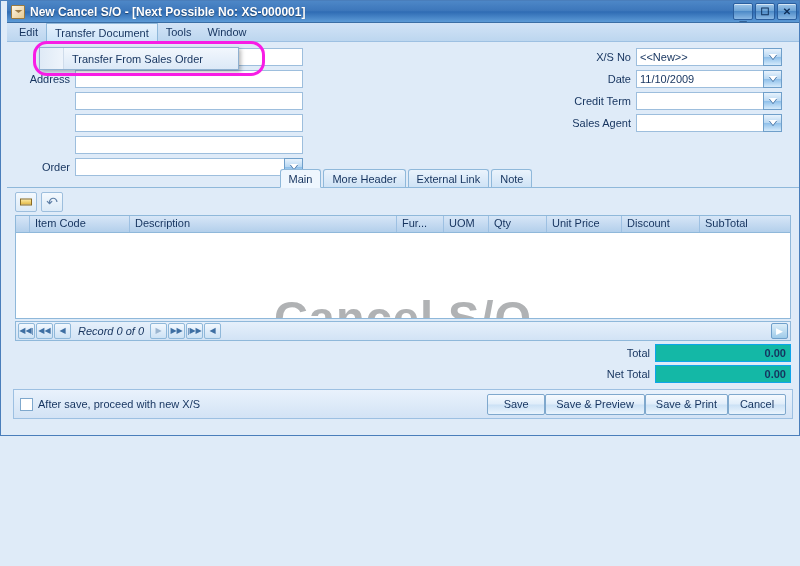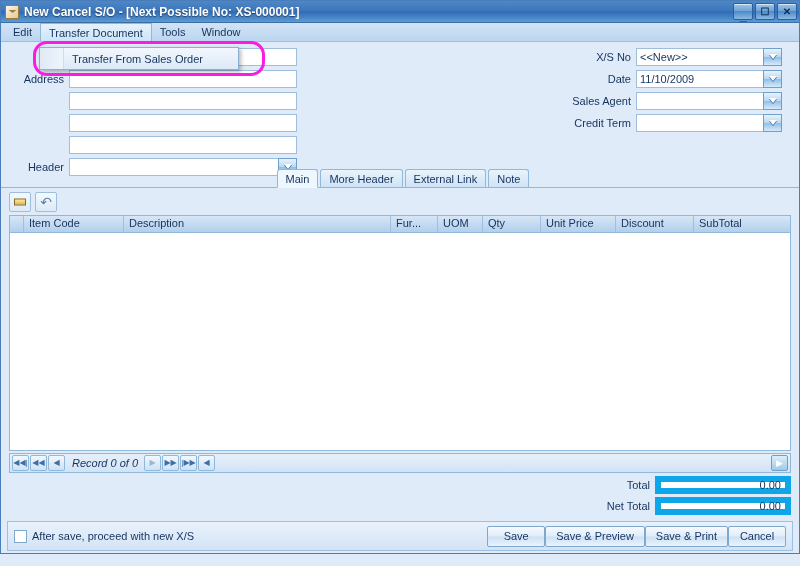--- a/index.html
+++ b/index.html
@@ -8,24 +8,24 @@
     width: 800px; height: 566px;
     overflow: hidden;
     font-family: "Liberation Sans", sans-serif;
     font-size: 11px;
     color: #15335e;
   }
   body { background: #dfebf8; }
 
   .window {
     position: absolute; left: 0; top: 0;
-    width: 800px; height: 554px;
+    width: 800px; height: 436px;
     border: 1px solid #4a7ebb;
     background: #dfebf8;
-    display: flex; flex-direction: column;
+    display: flex; flex-direction: column; padding-left: 6px;
   }
 
   
   .titlebar {
     height: 22px; min-height: 22px;
     background: linear-gradient(to bottom, #4d87c7 0%, #3d77bb 45%, #2f6cb4 52%, #5c9ad6 100%);
     display: flex; align-items: center;
     padding: 0 2px 0 4px;
     border-bottom: 1px solid #3a6ea5;
   }
@@ -201,21 +201,21 @@
     transform: translate(-50%,-50%);
     font-size: 14px; color: #5f7fa6; line-height: 1;
   }
 
   
   .grid-wrap {
     flex: 1;
     margin: 0 8px;
     border: 1px solid #8fb8da;
     background: #ffffff;
-    display: flex; flex-direction: row;
+    display: flex; flex-direction: column;
     position: relative;
     overflow: hidden;
   }
   .grid-head {
     display: flex; height: 17px; min-height: 17px;
     background: linear-gradient(to bottom, #d7e6f7, #b3cfeb);
     border-bottom: 1px solid #8fb8da;
   }
   .gh {
     font-size: 11px; color: #15335e;
@@ -263,31 +263,32 @@
     display: flex; align-items: center; justify-content: center;
     font-size: 9px; color: #ffffff; flex: none;
   }
 
   
   .totals { padding: 3px 8px 0 0; }
   .trow { display: flex; justify-content: flex-end; align-items: center; margin-bottom: 3px; }
   .trow .lbl { width: 80px; }
   .tfld {
     width: 136px; height: 18px;
-    background: #ffffff;
-    border: 6px solid #0ea5e9;
+    background: #14b8a6;
+    border: 1px solid #0ea5e9;
     font-size: 11px; color: #15335e;
     display: flex; align-items: center; justify-content: flex-end;
     padding-right: 4px;
+    font-weight: bold;
   }
 
   
   .bottombar {
     height: 30px; min-height: 30px;
-    margin: 3px 6px 2px 6px;
+    margin: 3px 6px 16px 6px;
     background: linear-gradient(to bottom, #e9f2fc, #d3e3f5);
     border: 1px solid #9dc0e2;
     display: flex; align-items: center;
     padding: 0 6px;
   }
   .chk-wrap { display: flex; align-items: center; gap: 5px; }
   .chk {
     width: 13px; height: 13px;
     background: #ffffff;
     border: 1px solid #7fa8cd;
@@ -356,21 +357,21 @@
       </div>
       <div class="row">
         <div class="lbl"></div>
         <div class="fld"></div>
       </div>
       <div class="row">
         <div class="lbl"></div>
         <div class="fld"></div>
       </div>
       <div class="row">
-        <div class="lbl">Header</div>
+        <div class="lbl">Order</div>
         <div class="combo">
           <div class="fld"></div>
           <div class="dd-btn"></div>
         </div>
       </div>
     </div>
 
     <div class="right-col">
       <div class="row">
         <div class="lbl">X/S No</div>
@@ -380,28 +381,28 @@
         </div>
       </div>
       <div class="row">
         <div class="lbl">Date</div>
         <div class="combo">
           <div class="fld">11/10/2009</div>
           <div class="dd-btn"></div>
         </div>
       </div>
       <div class="row">
-        <div class="lbl">Sales Agent</div>
+        <div class="lbl">Credit Term</div>
         <div class="combo">
           <div class="fld"></div>
           <div class="dd-btn"></div>
         </div>
       </div>
       <div class="row">
-        <div class="lbl">Credit Term</div>
+        <div class="lbl">Sales Agent</div>
         <div class="combo">
           <div class="fld"></div>
           <div class="dd-btn"></div>
         </div>
       </div>
     </div>
   </div>
 
   <div class="tabstrip">
     <div class="tab active">Main</div>

